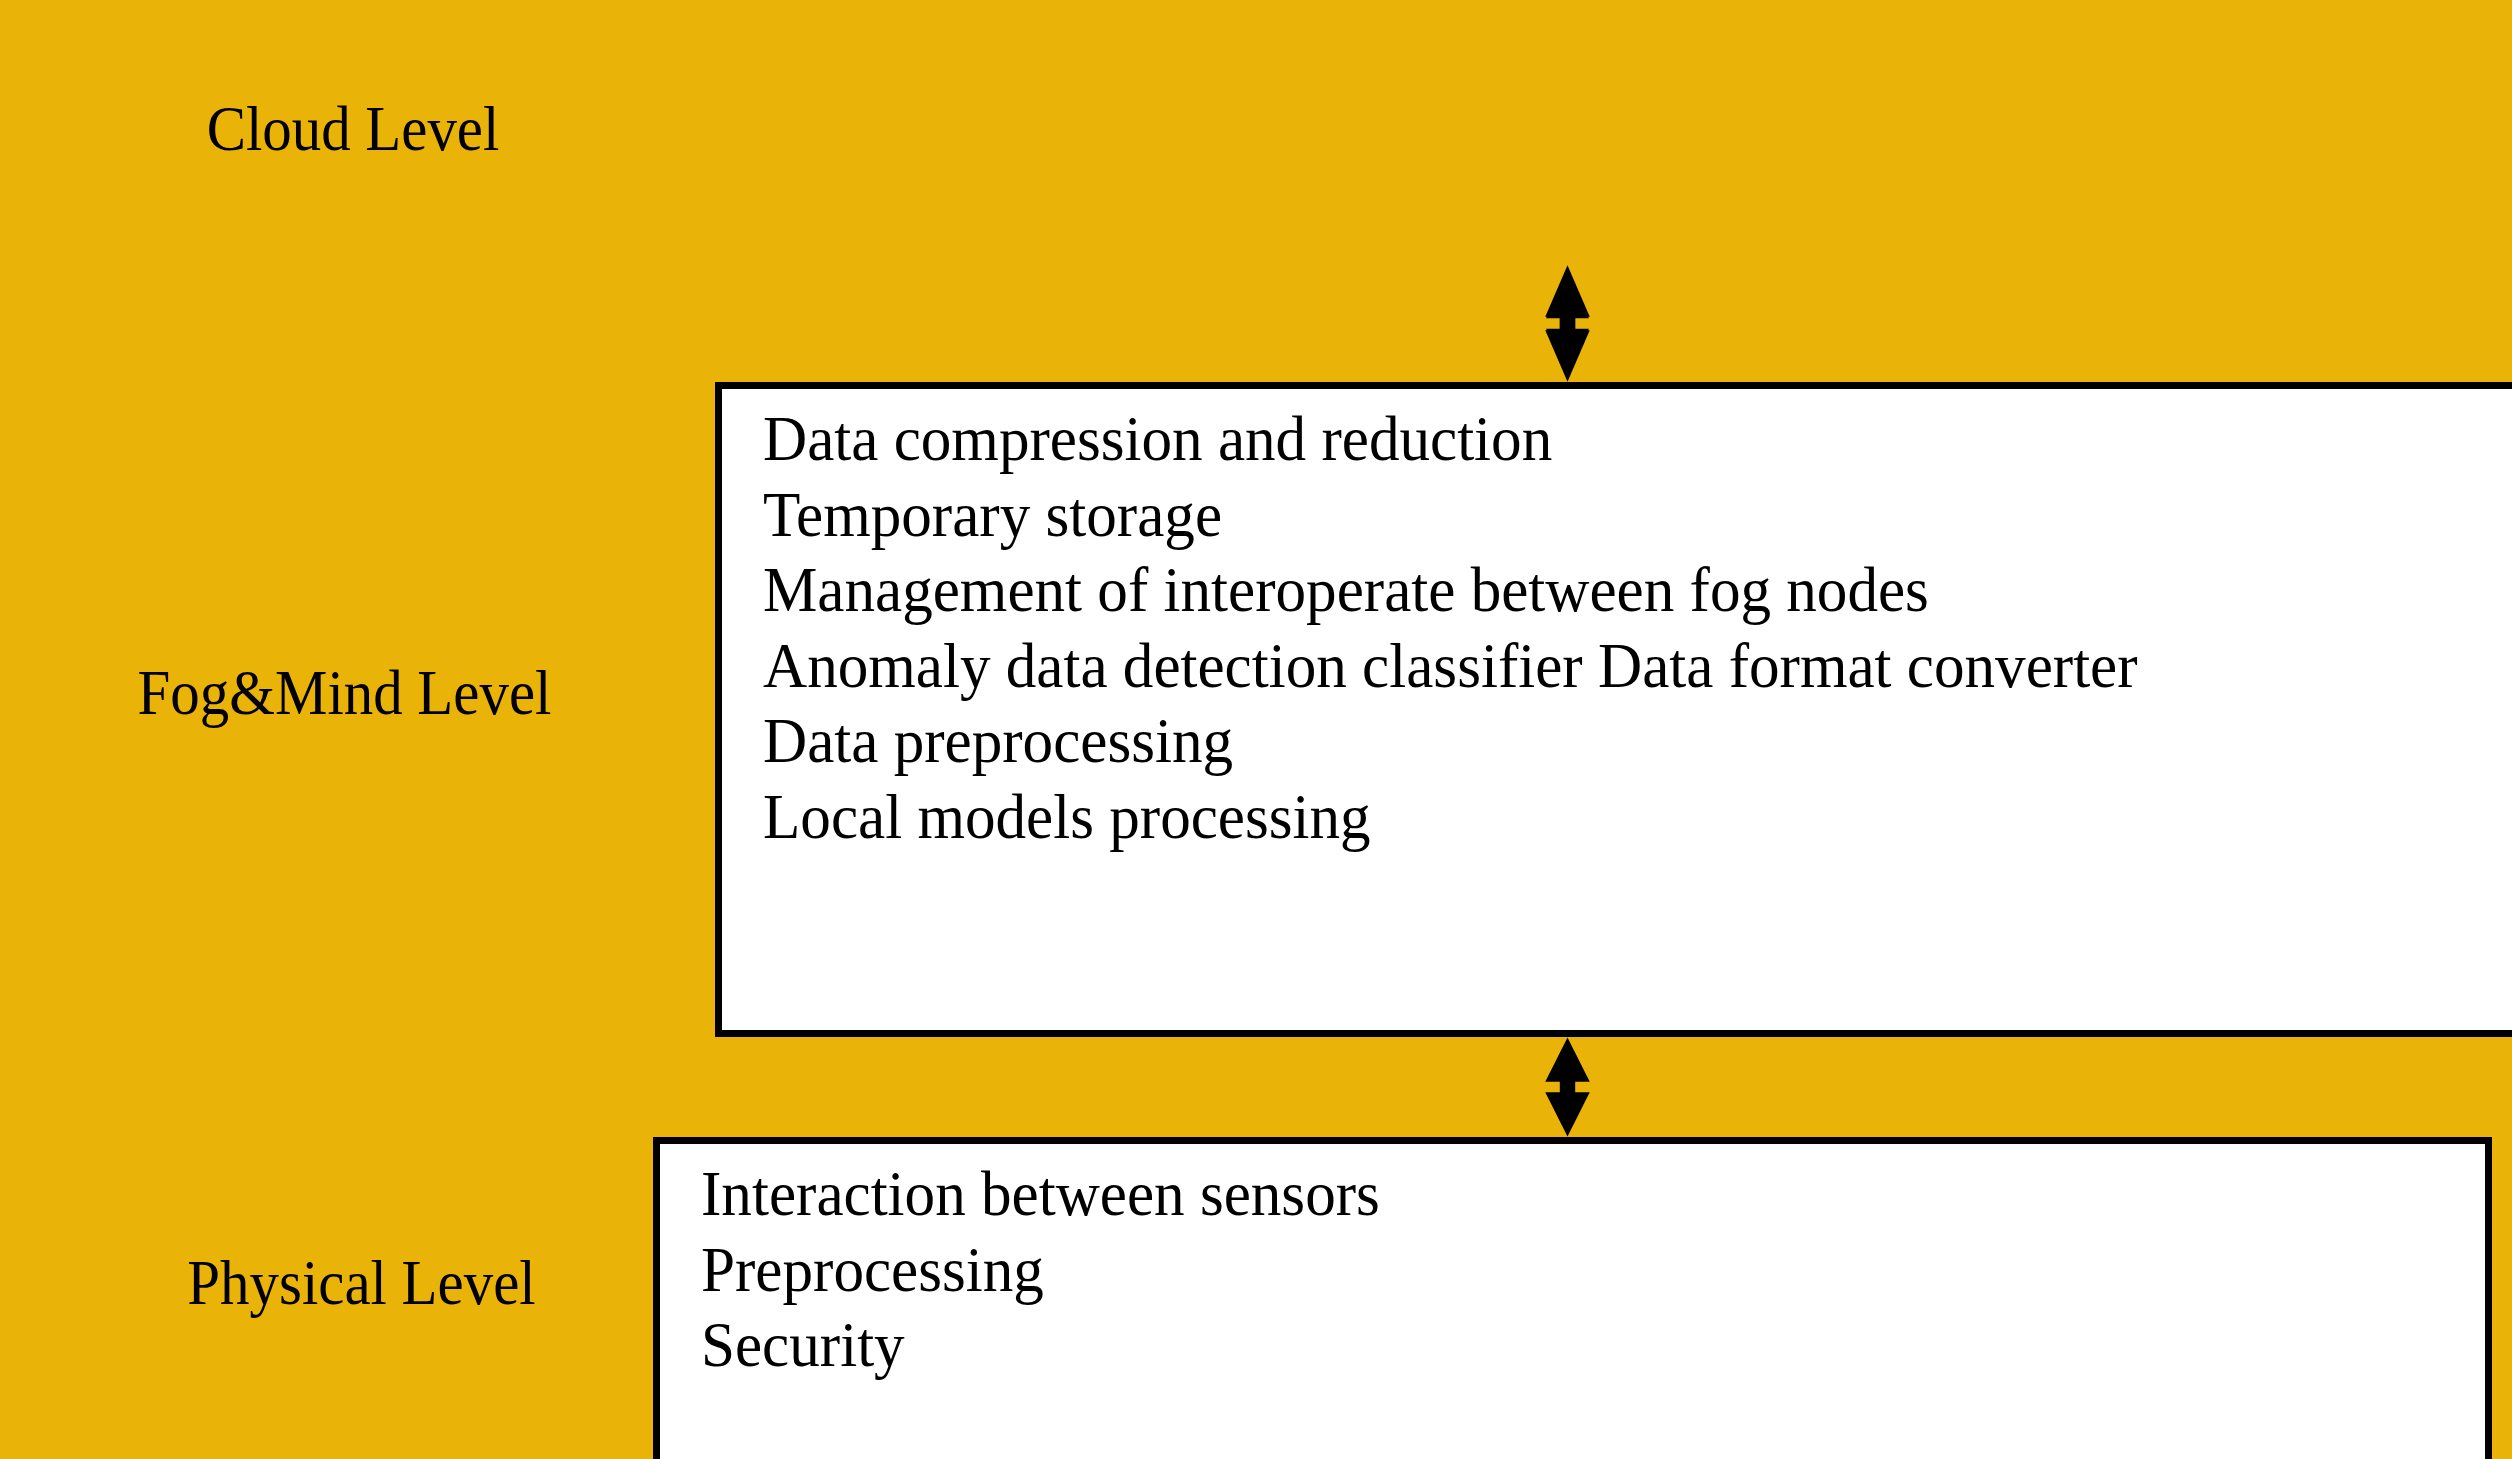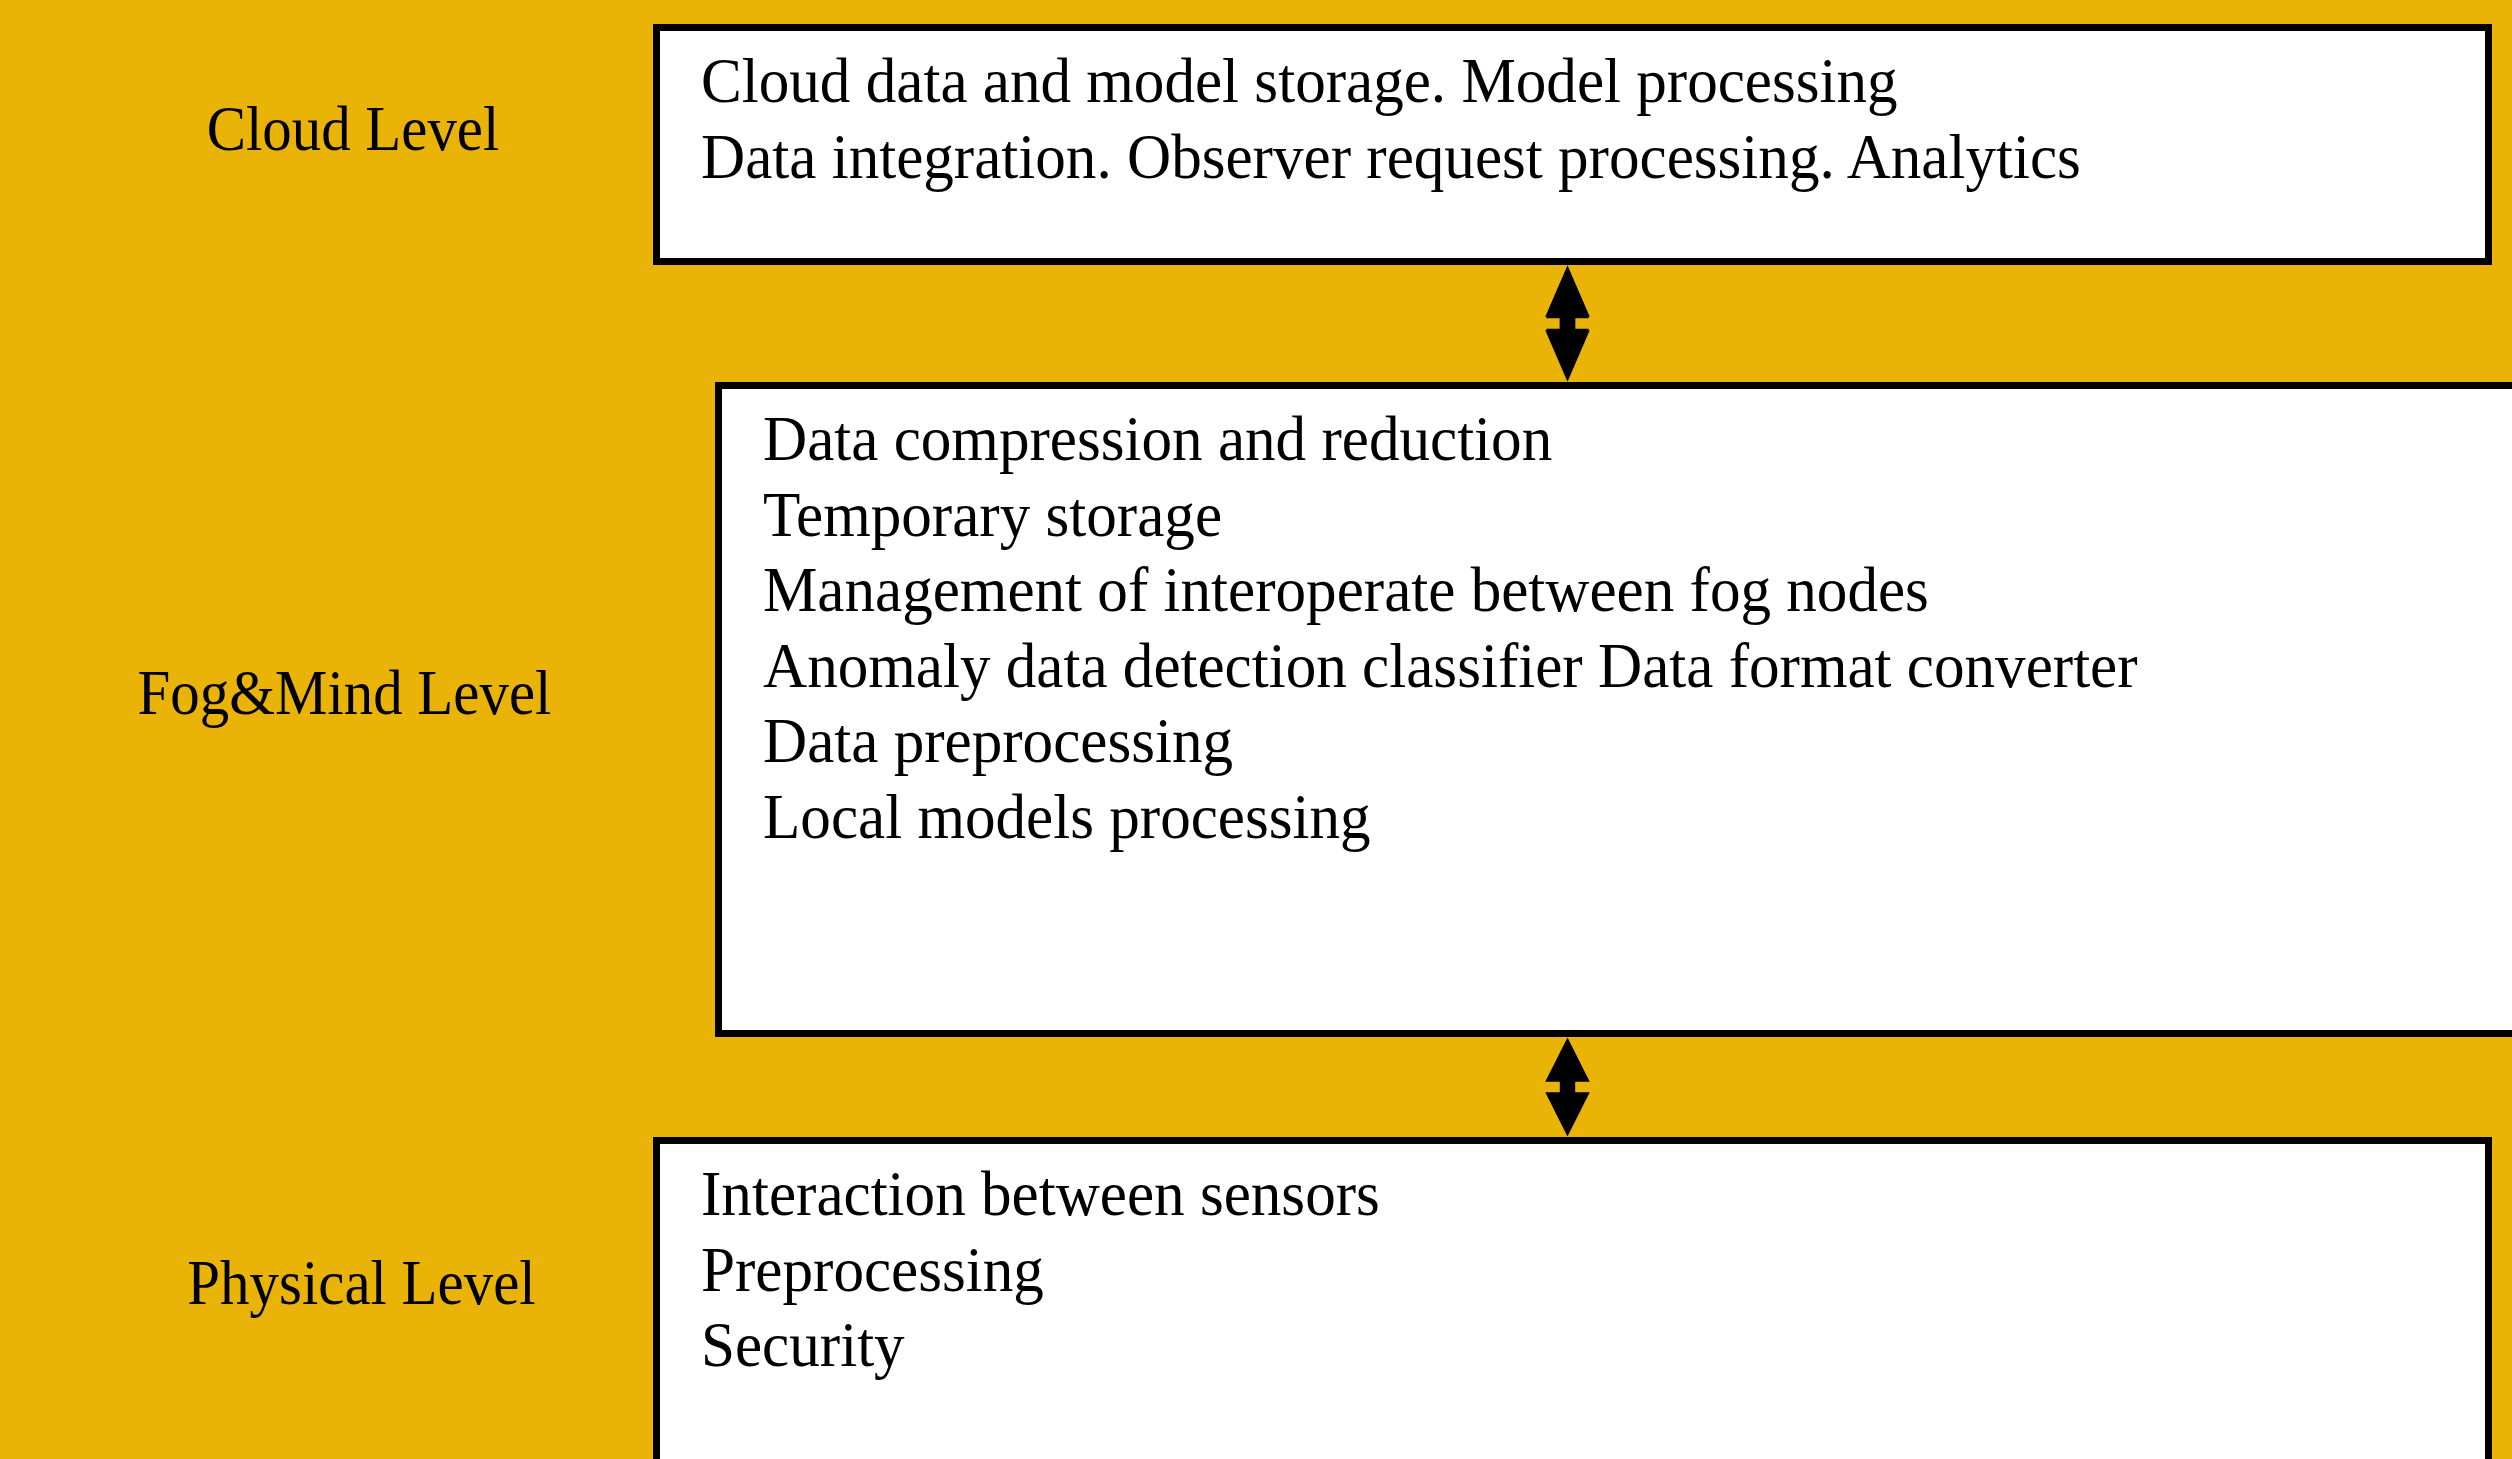--- a/index.html
+++ b/index.html
@@ -57,26 +57,20 @@
   }
   .arrow svg { display: block; }
 </style>
 </head>
 <body>
 
 <div id="canvas">
 
   <div class="level-label" style="left:129px; top:95px; width:448px;">Cloud Level</div>
 
-  <div class="level-box" style="left:653px; top:24px; width:1839px; height:241px;">
-    <div class="box-lines">
-      <div class="box-line">Cloud data and model storage. Model processing</div>
-      <div class="box-line">Data integration. Observer request processing. Analytics</div>
-    </div>
-  </div>
 
   <div class="arrow" style="left:1535px; top:265px;">
     <svg width="65" height="117" viewBox="0 0 76 136" aria-hidden="true">
       <polygon points="38,2 63,62 47,62 47,74 63,74 38,134 13,74 29,74 29,62 13,62" fill="#000000"></polygon>
       <rect x="29" y="40" width="18" height="56" fill="#000000"></rect>
       <polygon points="38,0 64,60 12,60" fill="#000000"></polygon>
       <polygon points="38,136 64,76 12,76" fill="#000000"></polygon>
     </svg>
   </div>
 

